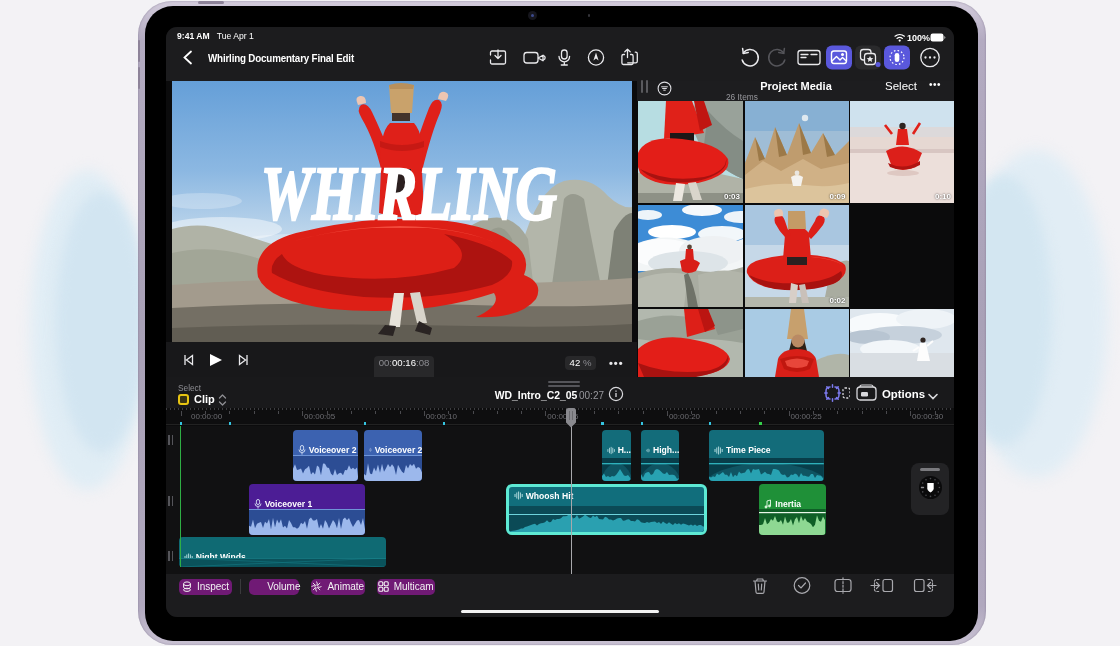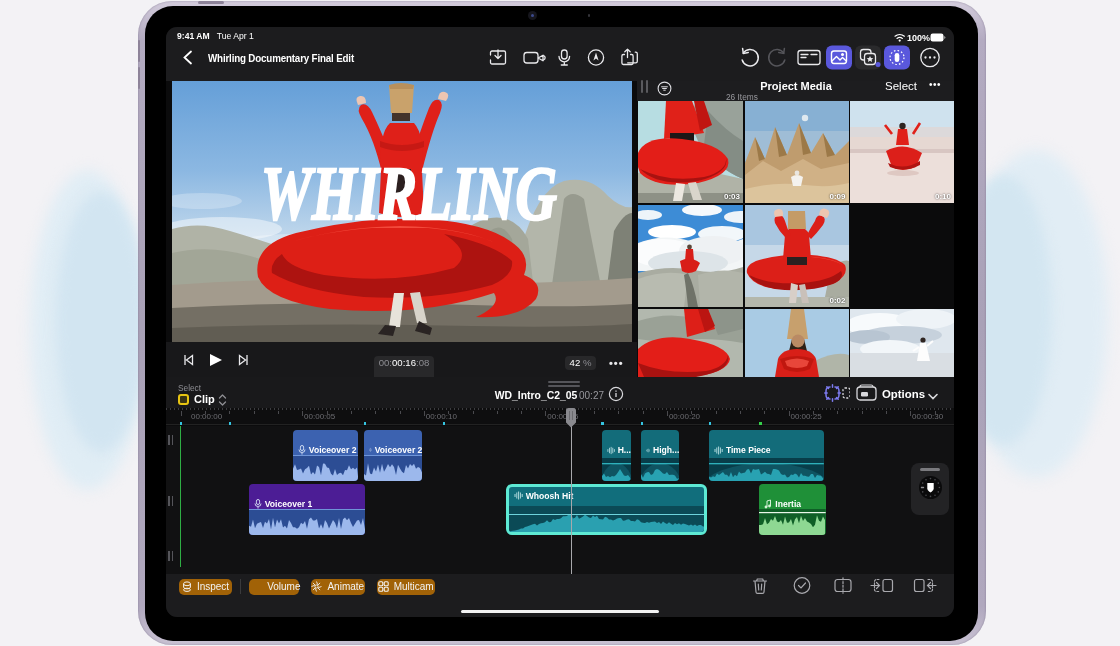--- a/index.html
+++ b/index.html
@@ -12,21 +12,21 @@
 .screen { position:absolute; left:166px; top:27px; width:788px; height:590px; border-radius:11px;
   background:#0c0c0d; overflow:hidden; }
 .scr { position:absolute; }
 .ic { stroke:#e9e9ec; fill:none; stroke-width:1.3; stroke-linecap:round; stroke-linejoin:round; }
 .clip { position:absolute; border-radius:4px; overflow:hidden; }
 .chd { position:absolute; left:0; top:0; right:0; display:flex; align-items:center; gap:3px;
   padding:15px 0 0 5px; color:#fff; font-size:8.6px; font-weight:bold; white-space:nowrap; }
 .tc { position:absolute; right:3px; bottom:2px; color:#fff; font-size:8px; font-weight:bold;
   text-shadow:0 0 2px rgba(0,0,0,.8); }
 .rlab { position:absolute; top:3.5px; color:#6c6c71; font-size:8px; white-space:nowrap; }
-.btn { position:absolute; background:#a16207; border-radius:5px; color:#f2f2f2; font-size:10px;
+.btn { position:absolute; background:#701a75; border-radius:5px; color:#f2f2f2; font-size:10px;
   display:flex; align-items:center; justify-content:center; gap:5px;text-align:right; }
 </style></head><body>
 
 <div class="blob" style="left:30px;top:170px;width:116px;height:320px;background:#e0edf5;filter:blur(7px);"></div>
 <div class="blob" style="left:56px;top:192px;width:90px;height:260px;background:#d2e5f1;filter:blur(6px);"></div>
 <div class="blob" style="left:963px;top:150px;width:145px;height:328px;background:#e1edf5;filter:blur(7px);"></div>
 <div class="blob" style="left:956px;top:175px;width:96px;height:270px;background:#d3e6f1;filter:blur(6px);"></div>
 <div class="ipad">
     <div class="bezel"></div>
     <div class="abs" style="left:0px;top:39px;width:2.5px;height:22px;background:#8d8399;border-radius:2px;"></div>
@@ -451,20 +451,30 @@
 <rect width="66.7" height="26" fill="#0f5f27"></rect>
 <polygon points="0,22 0,11.9 2,12.1 4,11.3 6,5.1 8,11.3 10,9.7 12,6.0 14,7.8 16,2.9 18,8.4 20,9.2 22,6.9 24,11.7 26,3.4 28,9.8 30,9.6 32,6.0 34,12.5 36,6.3 38,4.0 40,10.2 42,2.8 44,7.9 46,4.9 48,8.6 50,9.4 52,11.0 54,14.2 56,11.8 58,2.3 60,7.8 62,8.7 64,3.4 66,7.0 66,22" fill="#8ed893" transform="translate(0,4)"></polygon>
 <rect y="3" width="66.7" height="1.2" fill="#eaf7ea"></rect>
 </svg>
 <div class="chd"><svg width="8" height="10" viewBox="0 0 8 10">
           <path d="M3 8 V2 l3.5 -1 v6" stroke="#d6f2d8" stroke-width="1" fill="none"></path>
           <circle cx="2" cy="8" r="1.4" fill="#d6f2d8"></circle>
           <circle cx="5.5" cy="7" r="1.4" fill="#d6f2d8"></circle>
         </svg>Inertia</div>
 </div>
+    <div class="clip" style="left:12.7px;top:510px;width:207.3px;height:30.4px;background:#0f6a73;">
+<div class="chd"><svg width="9" height="9" viewBox="0 0 9 9">
+          <path d="M1 3 v3 M2.8 1.5 v6 M4.6 0.5 v8 M6.4 1.5 v6 M8.2 3 v3" stroke="#bfe4e6" stroke-width="0.9"></path>
+        </svg>Night Winds</div>
+<div class="abs" style="left:0;bottom:0;width:100%;height:9px;background:#0a525b;"></div>
+      <svg class="abs" style="left:0;bottom:0;" width="207" height="9" viewBox="0 0 207 9">
+        <path d="M0 9 L207 0 M0 0 L207 9" stroke="#11707a" stroke-width="0.8"></path>
+      </svg>
+<div class="abs" style="left:0;bottom:8px;width:100%;height:1px;background:#1b8a92;opacity:0.6;"></div>
+</div>
     <div class="scr" style="left:13.6px;top:399px;width:1.2px;height:141px;background:#2fae44;"></div>
     <div class="scr" style="left:13.5px;top:395px;width:2.5px;height:2.5px;background:#35c4e0;"></div>
     <div class="scr" style="left:62.5px;top:395px;width:2.5px;height:2.5px;background:#35c4e0;"></div>
     <div class="scr" style="left:197.5px;top:395px;width:2.5px;height:2.5px;background:#35c4e0;"></div>
     <div class="scr" style="left:276.5px;top:395px;width:2.5px;height:2.5px;background:#35c4e0;"></div>
     <div class="scr" style="left:435.3px;top:395px;width:2.5px;height:2.5px;background:#35c4e0;"></div>
     <div class="scr" style="left:474.5px;top:395px;width:2.5px;height:2.5px;background:#35c4e0;"></div>
     <div class="scr" style="left:542.7px;top:395px;width:2.5px;height:2.5px;background:#35c4e0;"></div>
     <div class="scr" style="left:593.1px;top:395px;width:2.5px;height:2.5px;background:#35d04a;"></div>
     <div class="scr" style="left:404.5px;top:381px;width:1.4px;height:166px;background:#a8a8ac;"></div>

